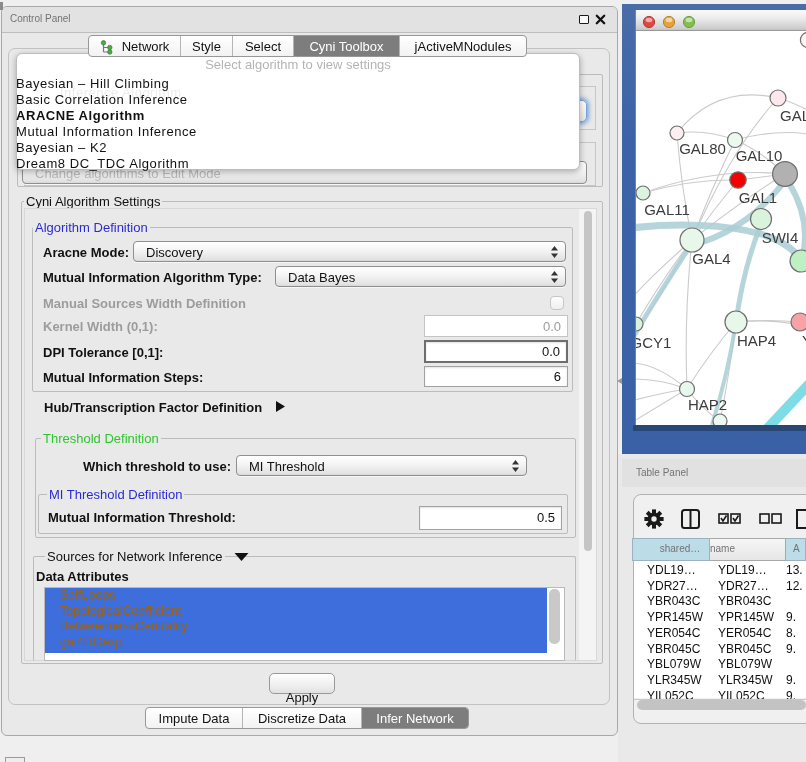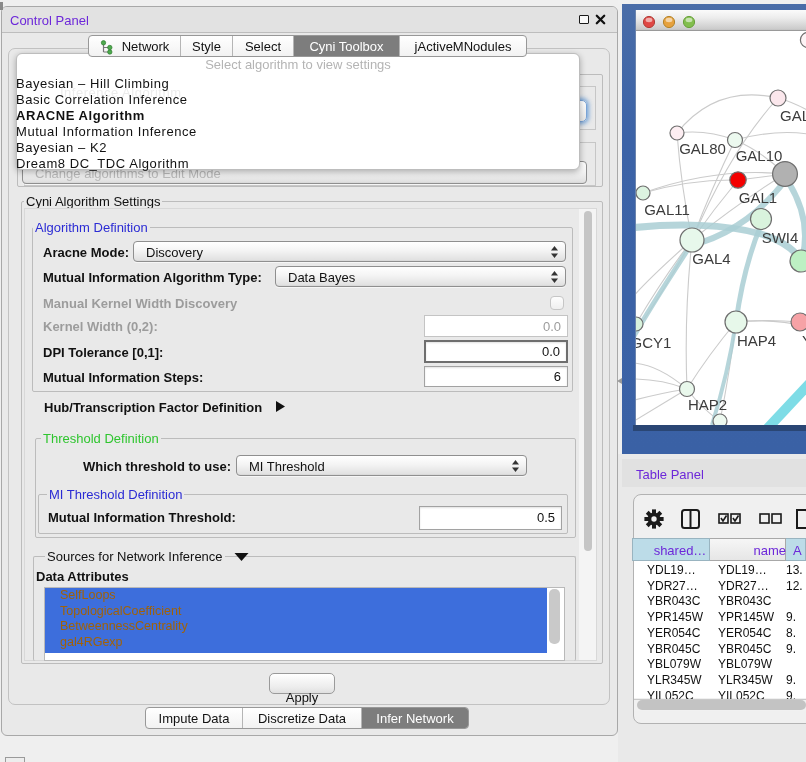--- a/index.html
+++ b/index.html
@@ -1,20 +1,20 @@
 <!DOCTYPE html>
 <html><head>
 <meta charset="utf-8">
 <style>
   html,body{margin:0;padding:0;width:806px;height:762px;overflow:hidden;
     background:#efefef;font-family:"Liberation Sans",sans-serif;}
   *{box-sizing:border-box;}
   .abs{position:absolute;}
   .b13{font-size:13px;font-weight:bold;color:#111;}
-  .r13{font-size:13px;color:#6d28d9;}
+  .r13{font-size:10px;color:#737373;}
   .combo{position:absolute;border:1px solid #8f8f8f;border-radius:4px;
     background:linear-gradient(#ffffff,#f4f4f4 45%,#e2e2e2 92%,#d6d6d6);
     box-shadow:0 1px 0 rgba(255,255,255,.6);}
   .combo .ct{position:absolute;left:12px;top:50%;transform:translateY(-50%);
     font-size:13px;color:#111;white-space:nowrap;}
   .combo svg{position:absolute;right:6px;top:50%;transform:translateY(-50%);}
   .tfield{position:absolute;background:#ffffff;border:1px solid #a2a2a2;
     box-shadow:inset 0 1px 2px rgba(0,0,0,.12);text-align:right;
     font-size:13px;color:#111;padding:3px 6px 0 0;}
   .tbox{position:absolute;border:1px solid #bcbcbc;border-radius:2px;padding-left:14px;}
@@ -80,24 +80,24 @@
     </svg>
 </div>
 <div class="abs b13" style="left:43px;top:270px;">Mutual Information Algorithm Type:</div>
 <div class="combo" style="left:275px;top:266px;width:291px;height:21px;">
   <div class="ct">Data Bayes</div>
   <svg width="9" height="13" viewBox="0 0 9 13">
       <path d="M4.5 0.5 L8 5 L1 5 Z" fill="#333"></path>
       <path d="M4.5 12.5 L8 8 L1 8 Z" fill="#333"></path>
     </svg>
 </div>
-<div class="abs b13" style="left:43px;top:296px;color:#9c9c9c;">Manual Kernel Width Discovery</div>
+<div class="abs b13" style="left:43px;top:296px;color:#9c9c9c;">Manual Sources Width Definition</div>
 <div class="abs" style="left:550px;top:296px;width:14px;height:14px;border:1px solid #c6c6c6;
   border-radius:4px;background:linear-gradient(#fdfdfd,#efefef);"></div>
-<div class="abs b13" style="left:43px;top:319px;color:#9c9c9c;">Kernel Width (0,2):</div>
+<div class="abs b13" style="left:43px;top:319px;color:#9c9c9c;">Kernel Width (0,1):</div>
 <div class="tfield" style="left:424px;top:315px;width:144px;height:22px;color:#9c9c9c;
   border-color:#c4c4c4;box-shadow:none;">0.0</div>
 <div class="abs b13" style="left:43px;top:345px;">DPI Tolerance [0,1]:</div>
 <div class="tfield" style="left:424px;top:340px;width:144px;height:23px;border:2px solid #6e6e6e;padding-top:2px;">0.0</div>
 <div class="abs b13" style="left:43px;top:370px;">Mutual Information Steps:</div>
 <div class="tfield" style="left:424px;top:366px;width:144px;height:21px;padding-top:2px;">6</div>
 
 <div class="abs b13" style="left:44px;top:400px;">Hub/Transcription Factor Definition</div>
 <svg class="abs" style="left:274px;top:400px;" width="12" height="13" viewBox="0 0 12 13">
   <path d="M2 1 L11 6.5 L2 12 Z" fill="#111"></path>
@@ -312,21 +312,21 @@
 </svg>
 
 <div class="abs" style="left:634px;top:538px;width:172px;height:160px;background:#ffffff;"></div>
 <div class="abs" style="left:632px;top:538px;width:78px;height:23px;background:#bcdce8;
   border:1px solid #99b4c0;"></div>
 <div class="abs" style="left:710px;top:538px;width:76px;height:23px;
   background:linear-gradient(#f6f6f6,#e6e6e6);border:1px solid #a8a8a8;border-left:none;"></div>
 <div class="abs" style="left:786px;top:538px;width:20px;height:23px;background:#bcdce8;
   border:1px solid #99b4c0;border-left:none;"></div>
 <div class="abs r13" style="left:641px;top:543px;width:78px;text-align:center;">shared…</div>
-<div class="abs r13" style="left:710px;top:543px;width:76px;text-align:right;">name</div>
+<div class="abs r13" style="left:710px;top:543px;width:76px;text-align:left;">name</div>
 <div class="abs r13" style="left:793px;top:543px;">A</div>
 
 <div class="abs" id="tbody" style="left:636px;top:563px;width:174px;height:136px;font-size:12px;color:#111;overflow:hidden;line-height:15.72px;">
   <div><span style="padding-left:11px;display:inline-block;width:76px;">YDL19…</span><span style="display:inline-block;width:74px;padding-left:6px;">YDL19…</span>13.</div>
   <div><span style="padding-left:11px;display:inline-block;width:76px;">YDR27…</span><span style="display:inline-block;width:74px;padding-left:6px;">YDR27…</span>12.</div>
   <div><span style="padding-left:11px;display:inline-block;width:76px;">YBR043C</span><span style="display:inline-block;width:74px;padding-left:6px;">YBR043C</span></div>
   <div><span style="padding-left:11px;display:inline-block;width:76px;">YPR145W</span><span style="display:inline-block;width:74px;padding-left:6px;">YPR145W</span>9.</div>
   <div><span style="padding-left:11px;display:inline-block;width:76px;">YER054C</span><span style="display:inline-block;width:74px;padding-left:6px;">YER054C</span>8.</div>
   <div><span style="padding-left:11px;display:inline-block;width:76px;">YBR045C</span><span style="display:inline-block;width:74px;padding-left:6px;">YBR045C</span>9.</div>
   <div><span style="padding-left:11px;display:inline-block;width:76px;">YBL079W</span><span style="display:inline-block;width:74px;padding-left:6px;">YBL079W</span></div>

